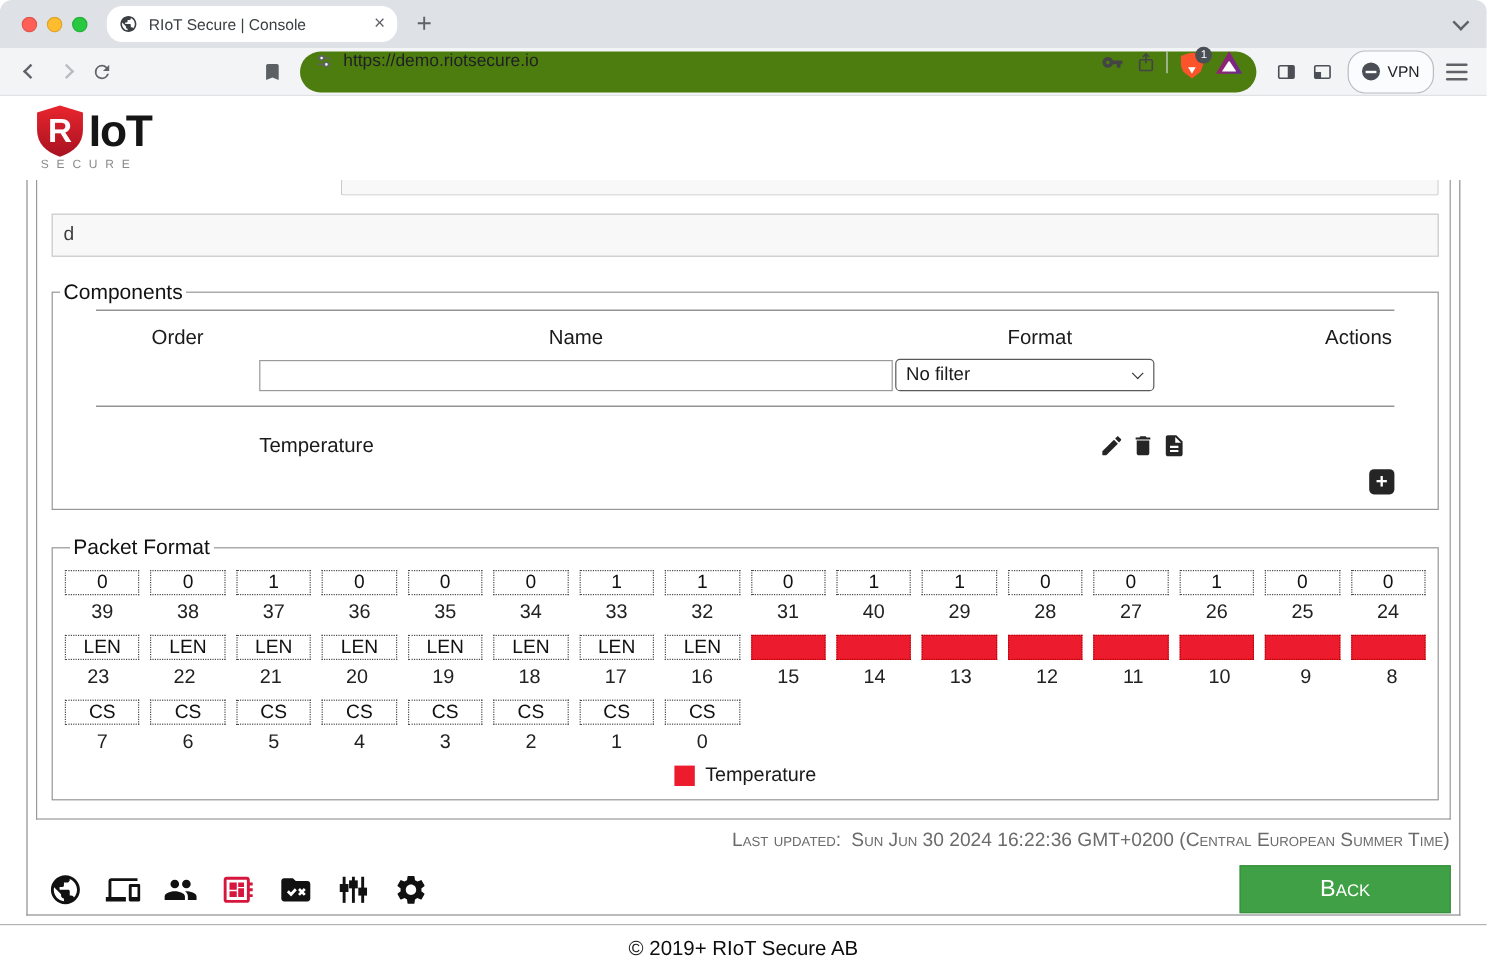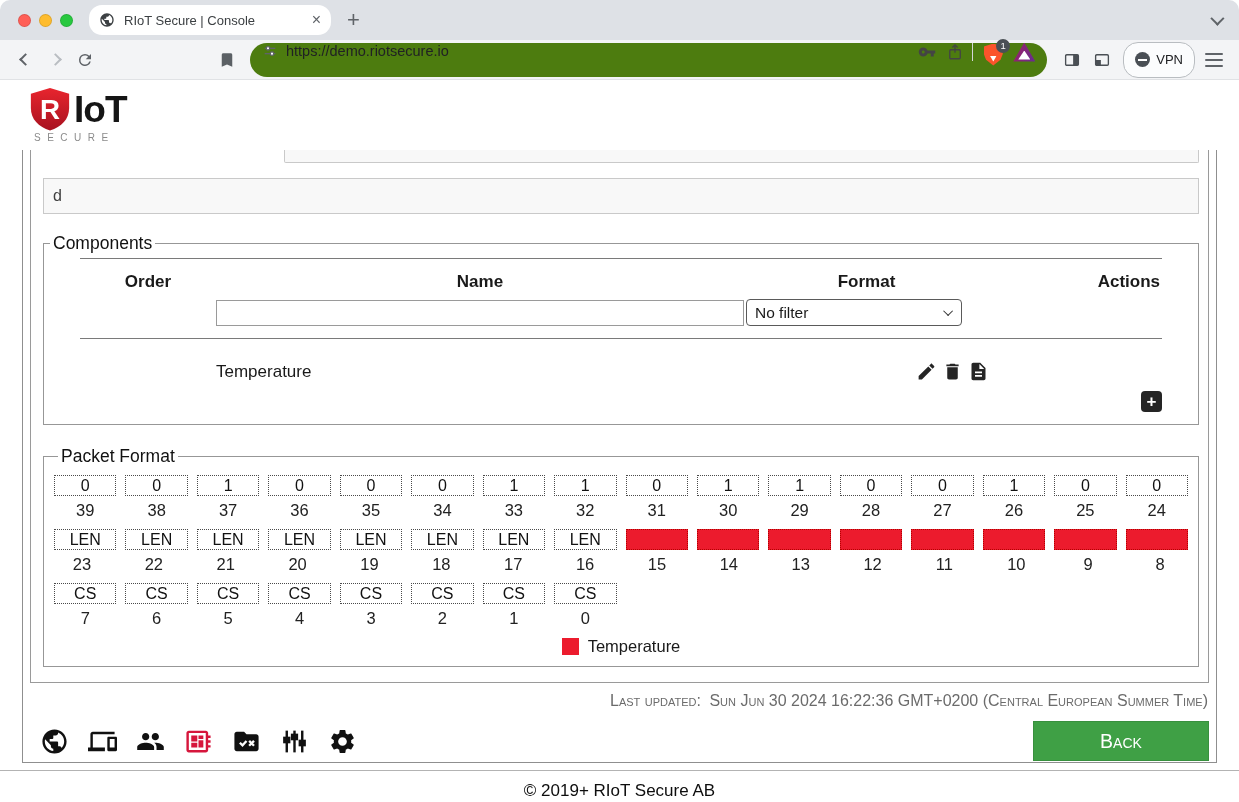--- a/index.html
+++ b/index.html
@@ -67,21 +67,21 @@
   .partial-input{height:13px;margin-left:241px;background:#f8f8f8;border:1px solid #c9c9c9;border-top:none;border-radius:0 0 2px 2px}
   .form-row{display:flex;align-items:center;margin-top:15px}
   .form-label{width:241px;font-size:17.5px;color:#1a1a1a}
   .form-input{flex:1;height:36px;background:#f8f8f8;border:1px solid #c9c9c9;font-size:16px;color:#3f3f3f;padding:0 9px;outline:none}
 
   fieldset{border:1px solid #979797}
   legend{font-size:17.5px;margin-left:6px;padding:0 3px;color:#111}
   .fs-components{margin-top:19px;padding:0 0 12px}
   .comp-table{margin:4px 36px 0}
   .ct-row{display:grid;grid-template-columns:136px 1fr 245px 173px;align-items:center}
-  .ct-head{border-top:1px solid #7a7a7a;padding:13px 0 2px;font-weight:bold;font-size:17px}
+  .ct-head{border-top:1px solid #7a7a7a;padding:13px 0 2px;font-weight:normal;font-size:17px}
   .ct-head .c{text-align:center}
   .ct-head .c.actions{text-align:right;padding-right:2px}
   .ct-filter{padding:5px 0 12px;border-bottom:1px solid #7a7a7a}
   .filter-input{width:100%;height:26px;border:1px solid #9a9a9a;font-size:15px;padding:0 6px;outline:none;background:#fff}
   .filter-select{width:216px;margin-left:2px}
   .ct-data{padding-top:22px;font-size:17px}
   .cell-name{text-align:left}
   .cell-format{padding-left:4px}
   .cell-actions{display:flex;justify-content:flex-end;gap:5px;align-items:center}
   .act-icon{width:21px;height:21px;color:#252525}
@@ -296,21 +296,21 @@
           <div class="bits" style="margin-top: 2px;">
             <div class="bit-num">39</div>
             <div class="bit-num">38</div>
             <div class="bit-num">37</div>
             <div class="bit-num">36</div>
             <div class="bit-num">35</div>
             <div class="bit-num">34</div>
             <div class="bit-num">33</div>
             <div class="bit-num">32</div>
             <div class="bit-num">31</div>
-            <div class="bit-num">30</div>
+            <div class="bit-num">40</div>
             <div class="bit-num">29</div>
             <div class="bit-num">28</div>
             <div class="bit-num">27</div>
             <div class="bit-num">26</div>
             <div class="bit-num">25</div>
             <div class="bit-num">24</div>
           </div>
           <div class="bits">
             <div class="bit-cell bit">LEN</div>
             <div class="bit-cell bit">LEN</div>

